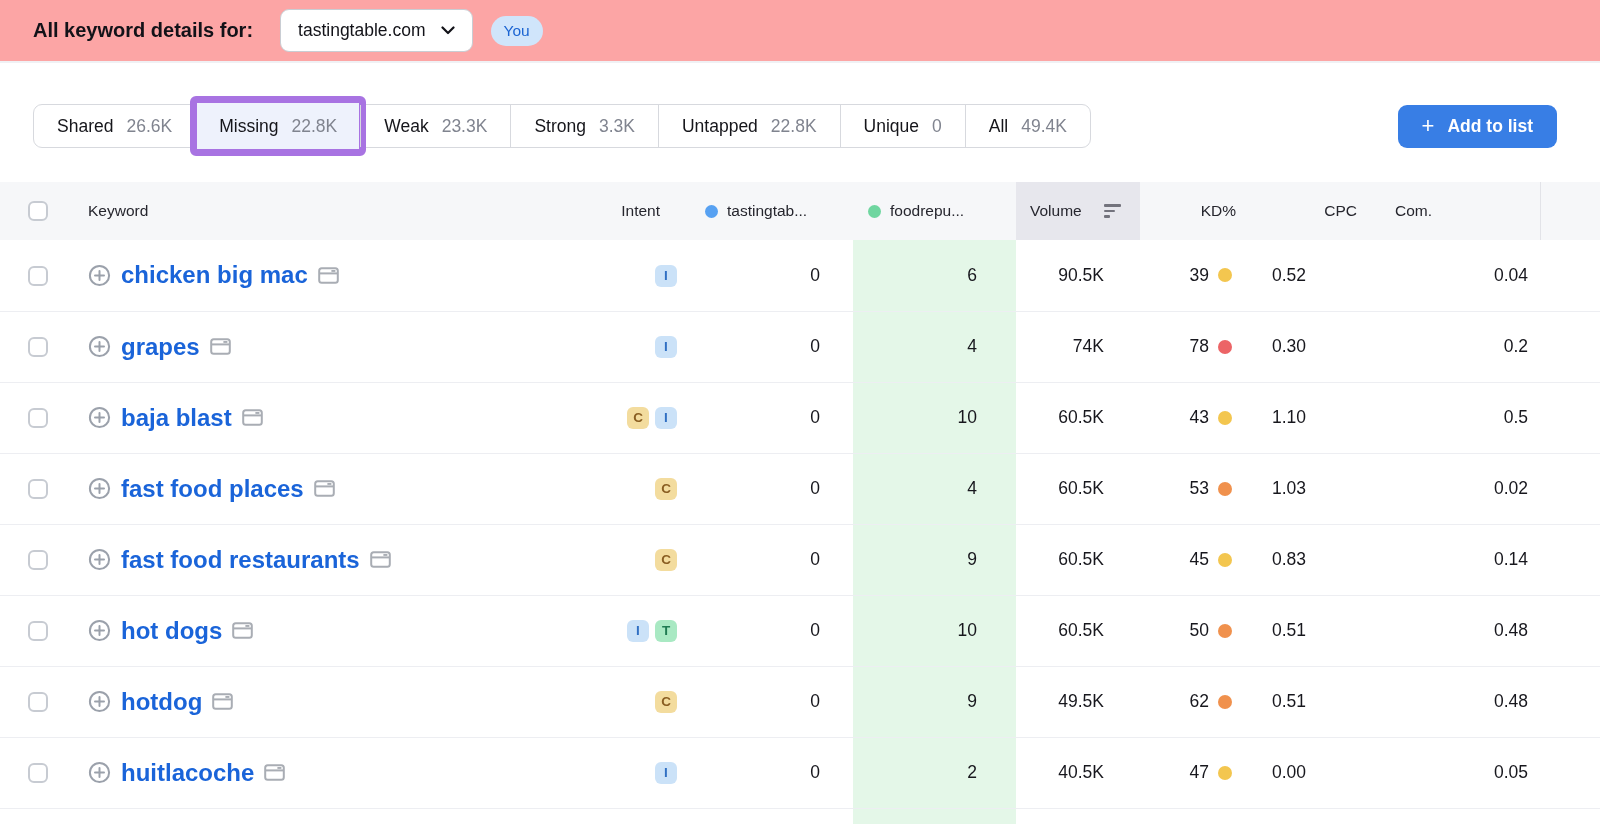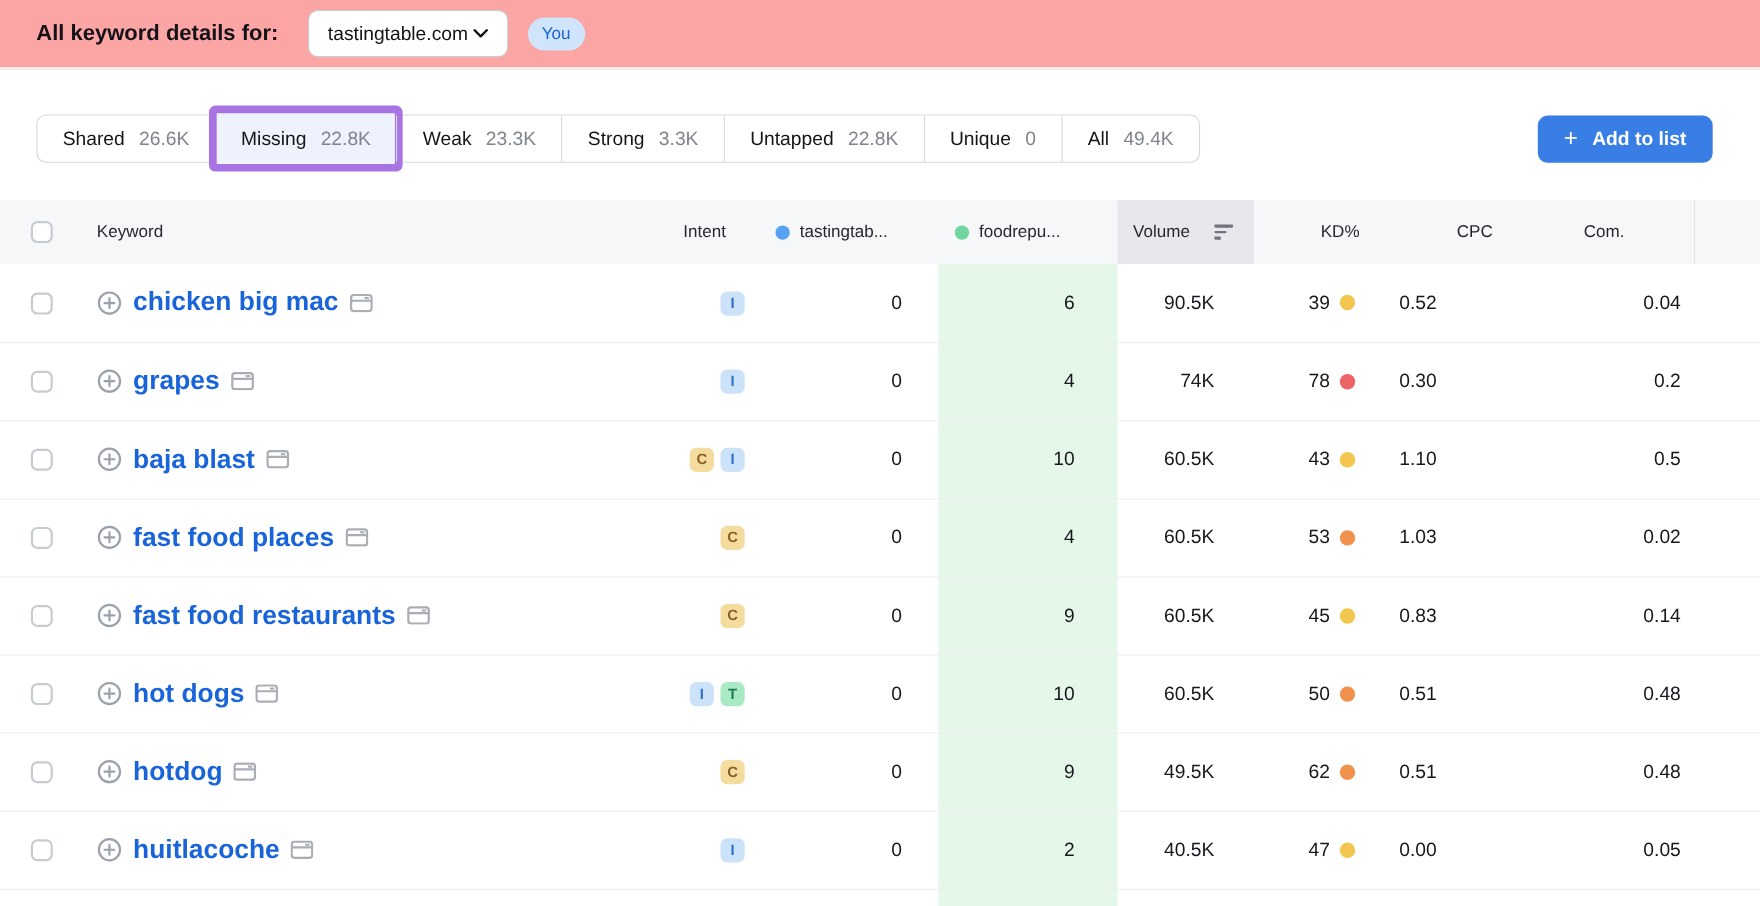--- a/index.html
+++ b/index.html
@@ -6,21 +6,21 @@
   html,body { width:1600px; height:824px; }
   body {
     font-family: "Liberation Sans", sans-serif;
     background:#ffffff; color:#1b1b22; overflow:hidden;
   }
 
   
   .top-bar{ height:63px; display:flex; align-items:center; padding-left:33px;
             border-bottom:2px solid #f0f1f4; background:#fca5a5; }
   .page-title{ font-size:20px; font-weight:700; color:#121218; margin-right:27px; }
-  .domain-select{ display:flex; align-items:center; gap:4px; height:43px; padding:0 17px;
+  .domain-select{ display:flex; align-items:center; gap:15px; height:43px; padding:0 17px;
             border:1px solid #c9cdd3; border-radius:9px; background:#fff; cursor:pointer;
             font-size:17.5px; color:#121218; }
   .chevron{ width:14px; height:9px; }
   .you-pill{ margin-left:18px; height:30px; padding:0 13px; border-radius:15px;
             background:#d0e5fb; color:#1b64d2; font-size:15.5px; font-weight:500;
             display:flex; align-items:center; }
 
   
   .toolbar{ margin:41px 43px 0 33px; display:flex; justify-content:space-between; align-items:center; }
   .tab-group{ display:inline-flex; border:1px solid #d7d9de; border-radius:9px; background:#fff; }
@@ -57,21 +57,21 @@
   .dot-blue{ background:#57a1f2; }
   .dot-green{ background:#6fd6a0; }
   .th-vol{ background:#e7e7ed; text-align:left; padding-left:14px; }
   .vol-head{ display:flex; align-items:center; gap:22px; }
   .sort-icon{ display:inline-flex; flex-direction:column; align-items:flex-start; gap:3px; }
   .sort-icon i{ display:block; height:2.5px; background:#73737d; border-radius:1px; }
   .sort-icon i:nth-child(1){ width:17px; } .sort-icon i:nth-child(2){ width:11px; }
   .sort-icon i:nth-child(3){ width:6px; }
   .th-kd{ text-align:right; padding-right:36px; }
   .th-cpc{ text-align:right; padding-right:38px; }
-  .th-com{ text-align:center; padding-right:18px; border-right:1px solid #e2e3e8; }
+  .th-com{ text-align:left; padding-right:18px; border-right:1px solid #e2e3e8; }
 
   .td-check, .th-check{ padding-left:28px; text-align:left; }
   .checkbox{ display:inline-block; width:20px; height:20px; border:2px solid #c7cbd2;
         border-radius:6px; background:#fff; cursor:pointer; vertical-align:middle; }
   .td-keyword{ padding-left:24px; }
   .kw-wrap{ display:flex; align-items:center; gap:10px; }
   .kw-link{ color:#1a64d9; text-decoration:none; font-weight:700; font-size:24px; cursor:pointer; }
   .td-intent{ text-align:right; padding-right:8px; white-space:nowrap; }
   .badge{ display:inline-flex; align-items:center; justify-content:center; width:22px; height:22px;
         border-radius:6px; font-size:13.5px; font-weight:700; margin-left:6px; }

